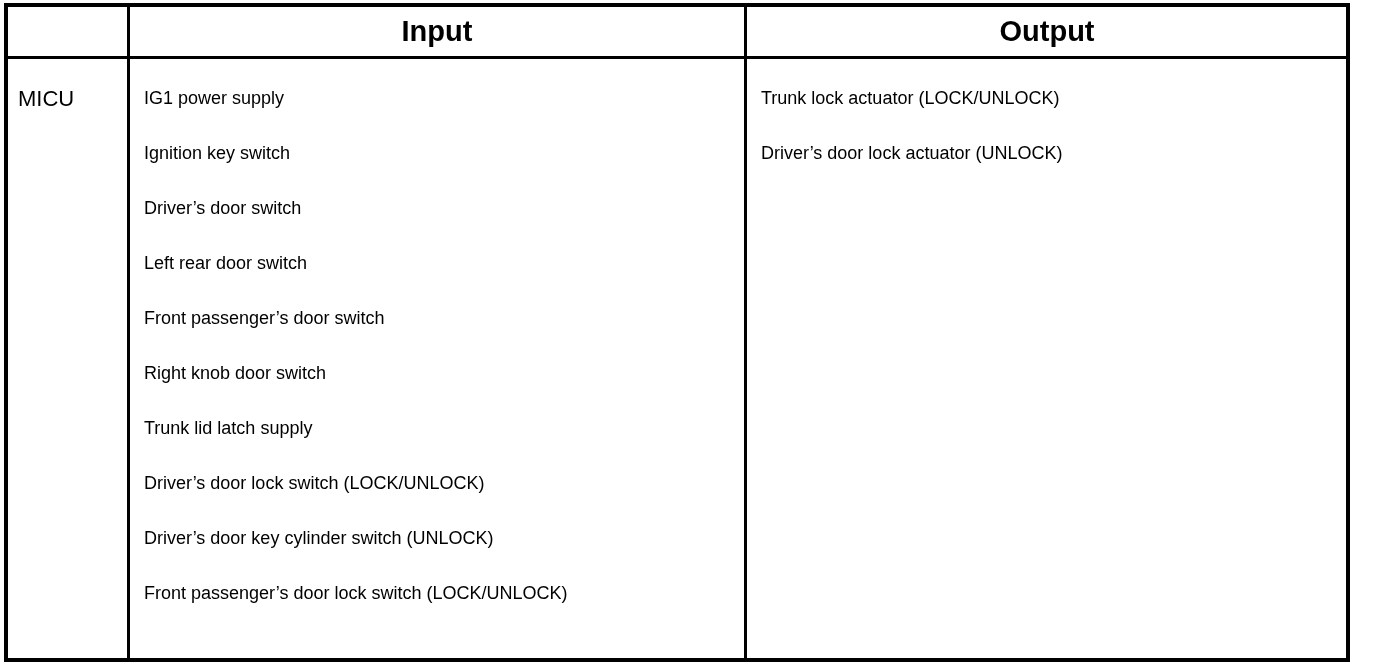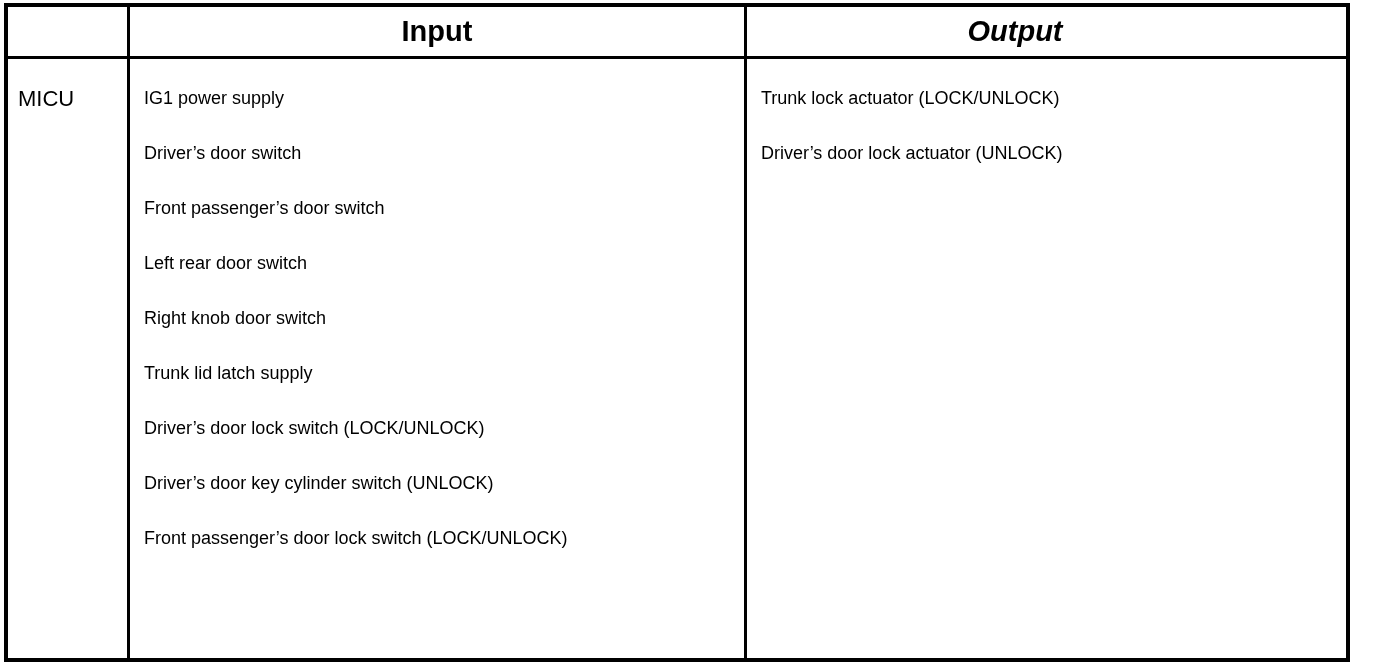--- a/index.html
+++ b/index.html
@@ -72,21 +72,21 @@
     height: 49px;
     display: flex;
     align-items: center;
     justify-content: center;
     font-size: 29px;
     font-weight: bold;
     letter-spacing: 0px;
   }
   .header-module { left: 0px;   width: 119px; }
   .header-input  { left: 122px; width: 614px; }
-  .header-output { left: 739px; width: 536px; font-style: italic; }
+  .header-output { left: 771px; width: 536px; }
 
   
   .body-cell {
     position: absolute;
     top: 52px;
     bottom: 0;
   }
   .cell-module { left: 0px;   width: 119px; }
   .cell-input  { left: 122px; width: 614px; }
   .cell-output { left: 739px; width: 599px; }
@@ -127,23 +127,24 @@
 
     <div class="body-cell cell-module">
       <div class="cell-inner">
         <div class="module-label">MICU</div>
       </div>
     </div>
 
     <div class="body-cell cell-input">
       <div class="cell-inner">
         <div class="entry">IG1 power supply</div>
+        <div class="entry">Ignition key switch</div>
         <div class="entry">Driver’s door switch</div>
+        <div class="entry">Left rear door switch</div>
         <div class="entry">Front passenger’s door switch</div>
-        <div class="entry">Left rear door switch</div>
         <div class="entry">Right knob door switch</div>
         <div class="entry">Trunk lid latch supply</div>
         <div class="entry">Driver’s door lock switch (LOCK/UNLOCK)</div>
         <div class="entry">Driver’s door key cylinder switch (UNLOCK)</div>
         <div class="entry">Front passenger’s door lock switch (LOCK/UNLOCK)</div>
       </div>
     </div>
 
     <div class="body-cell cell-output">
       <div class="cell-inner">

